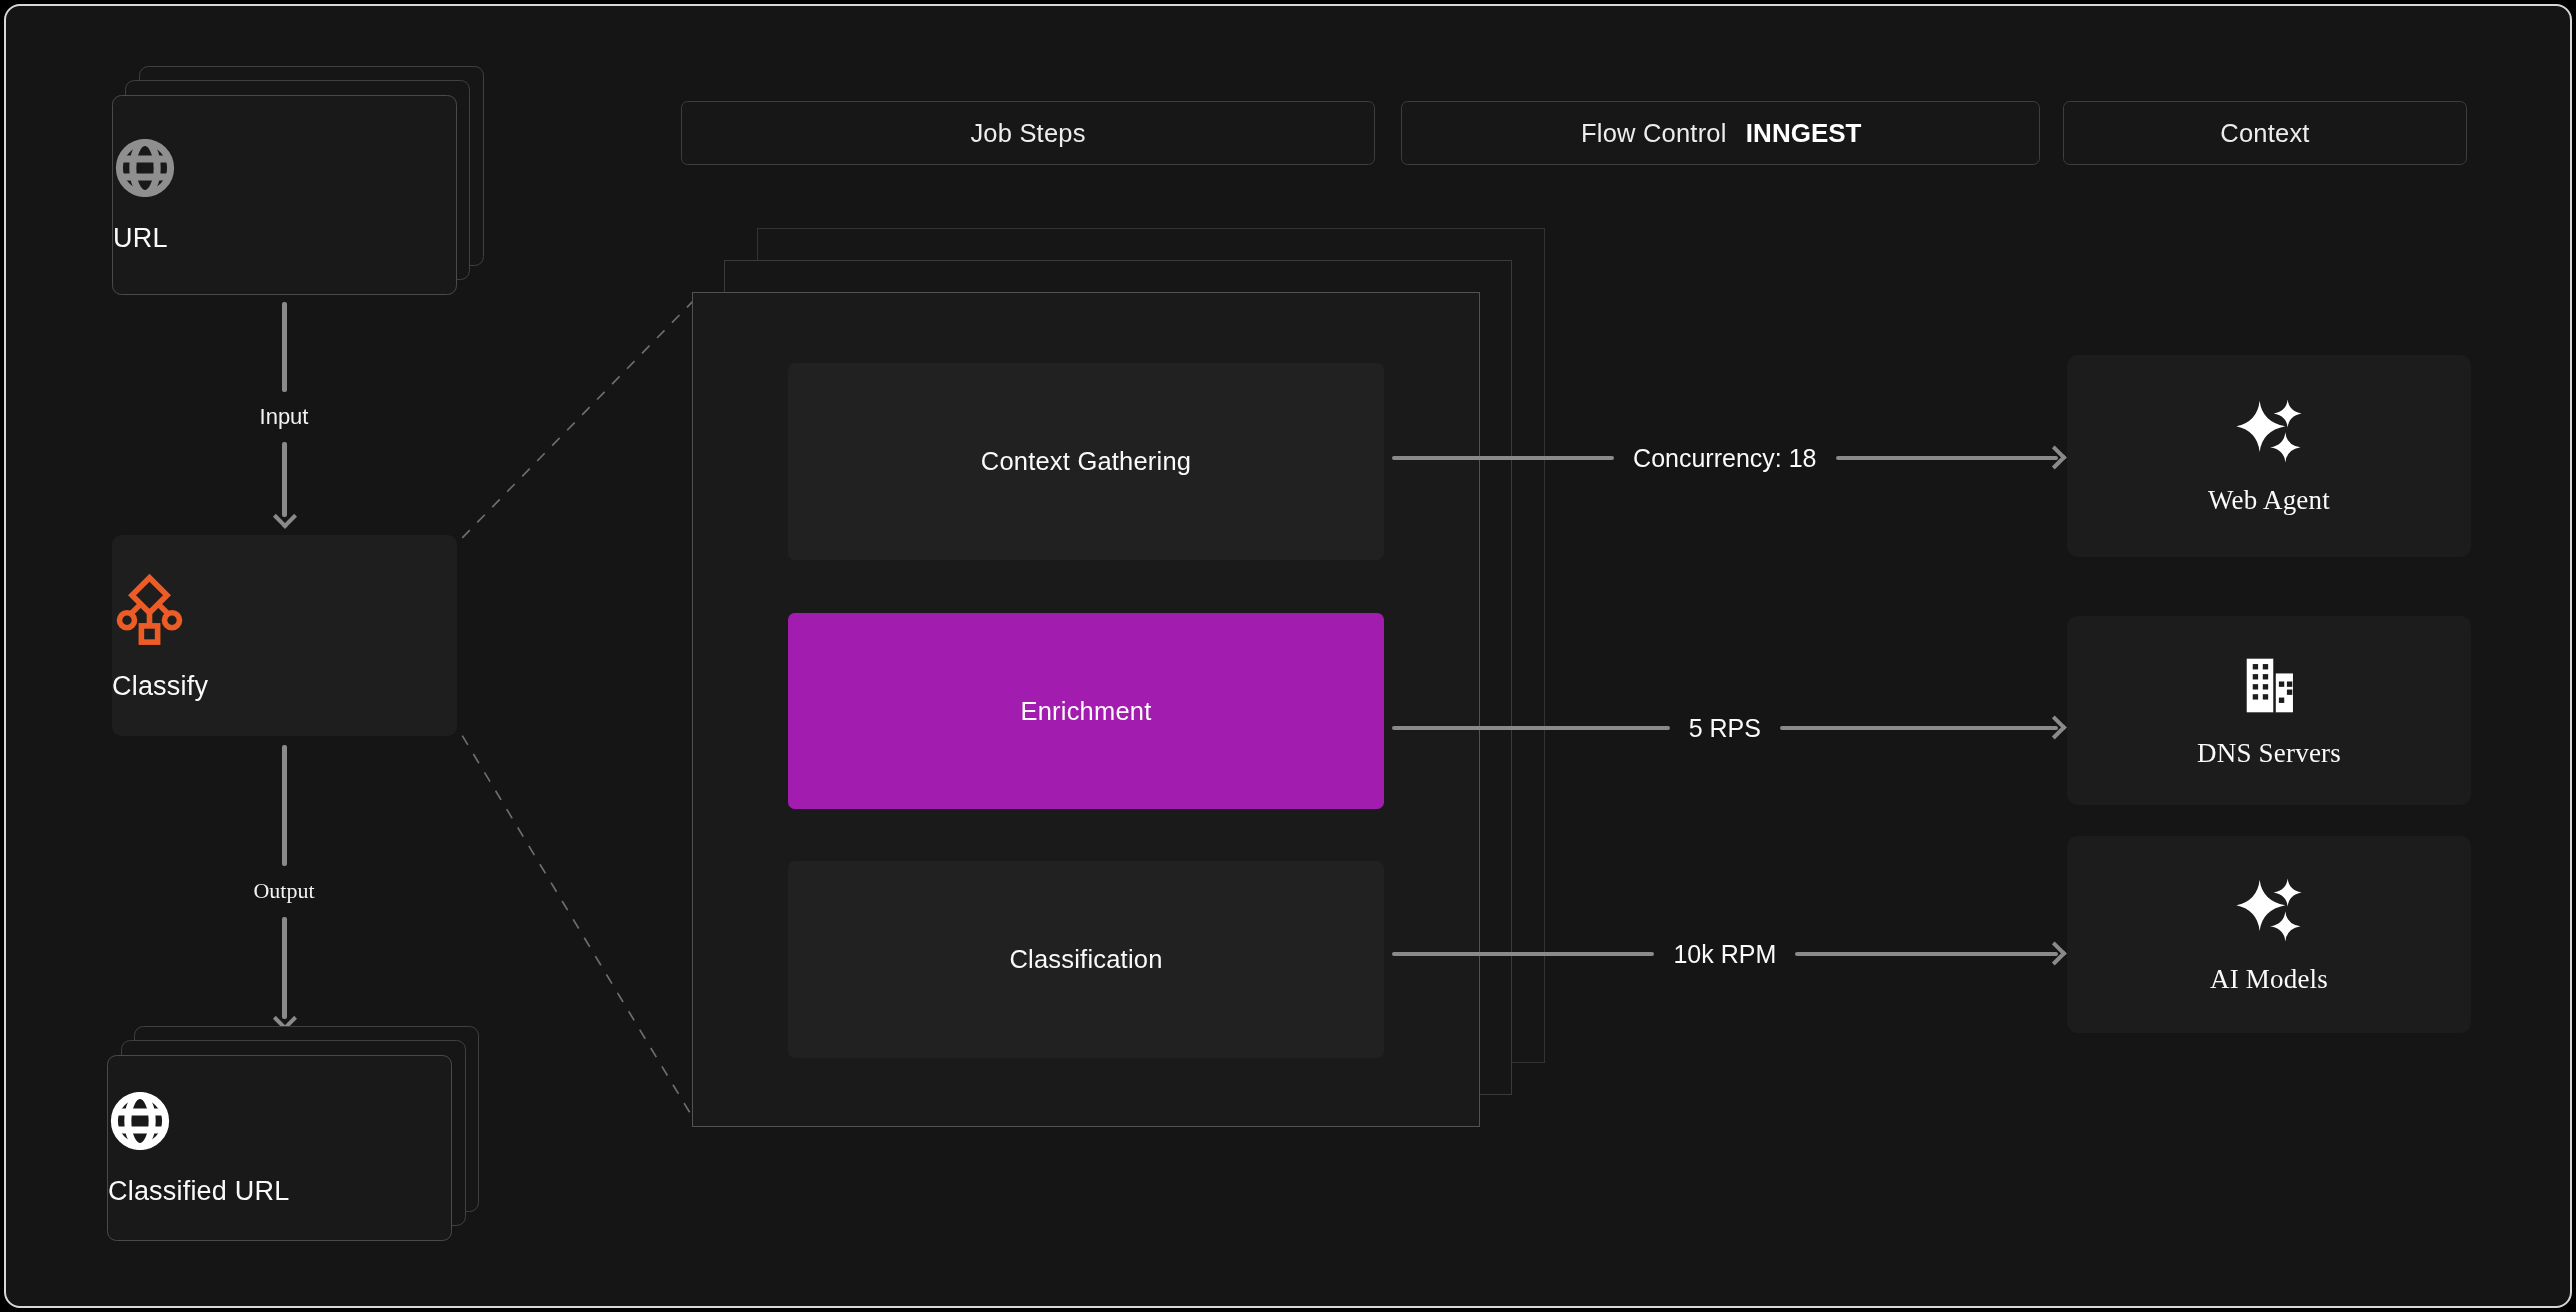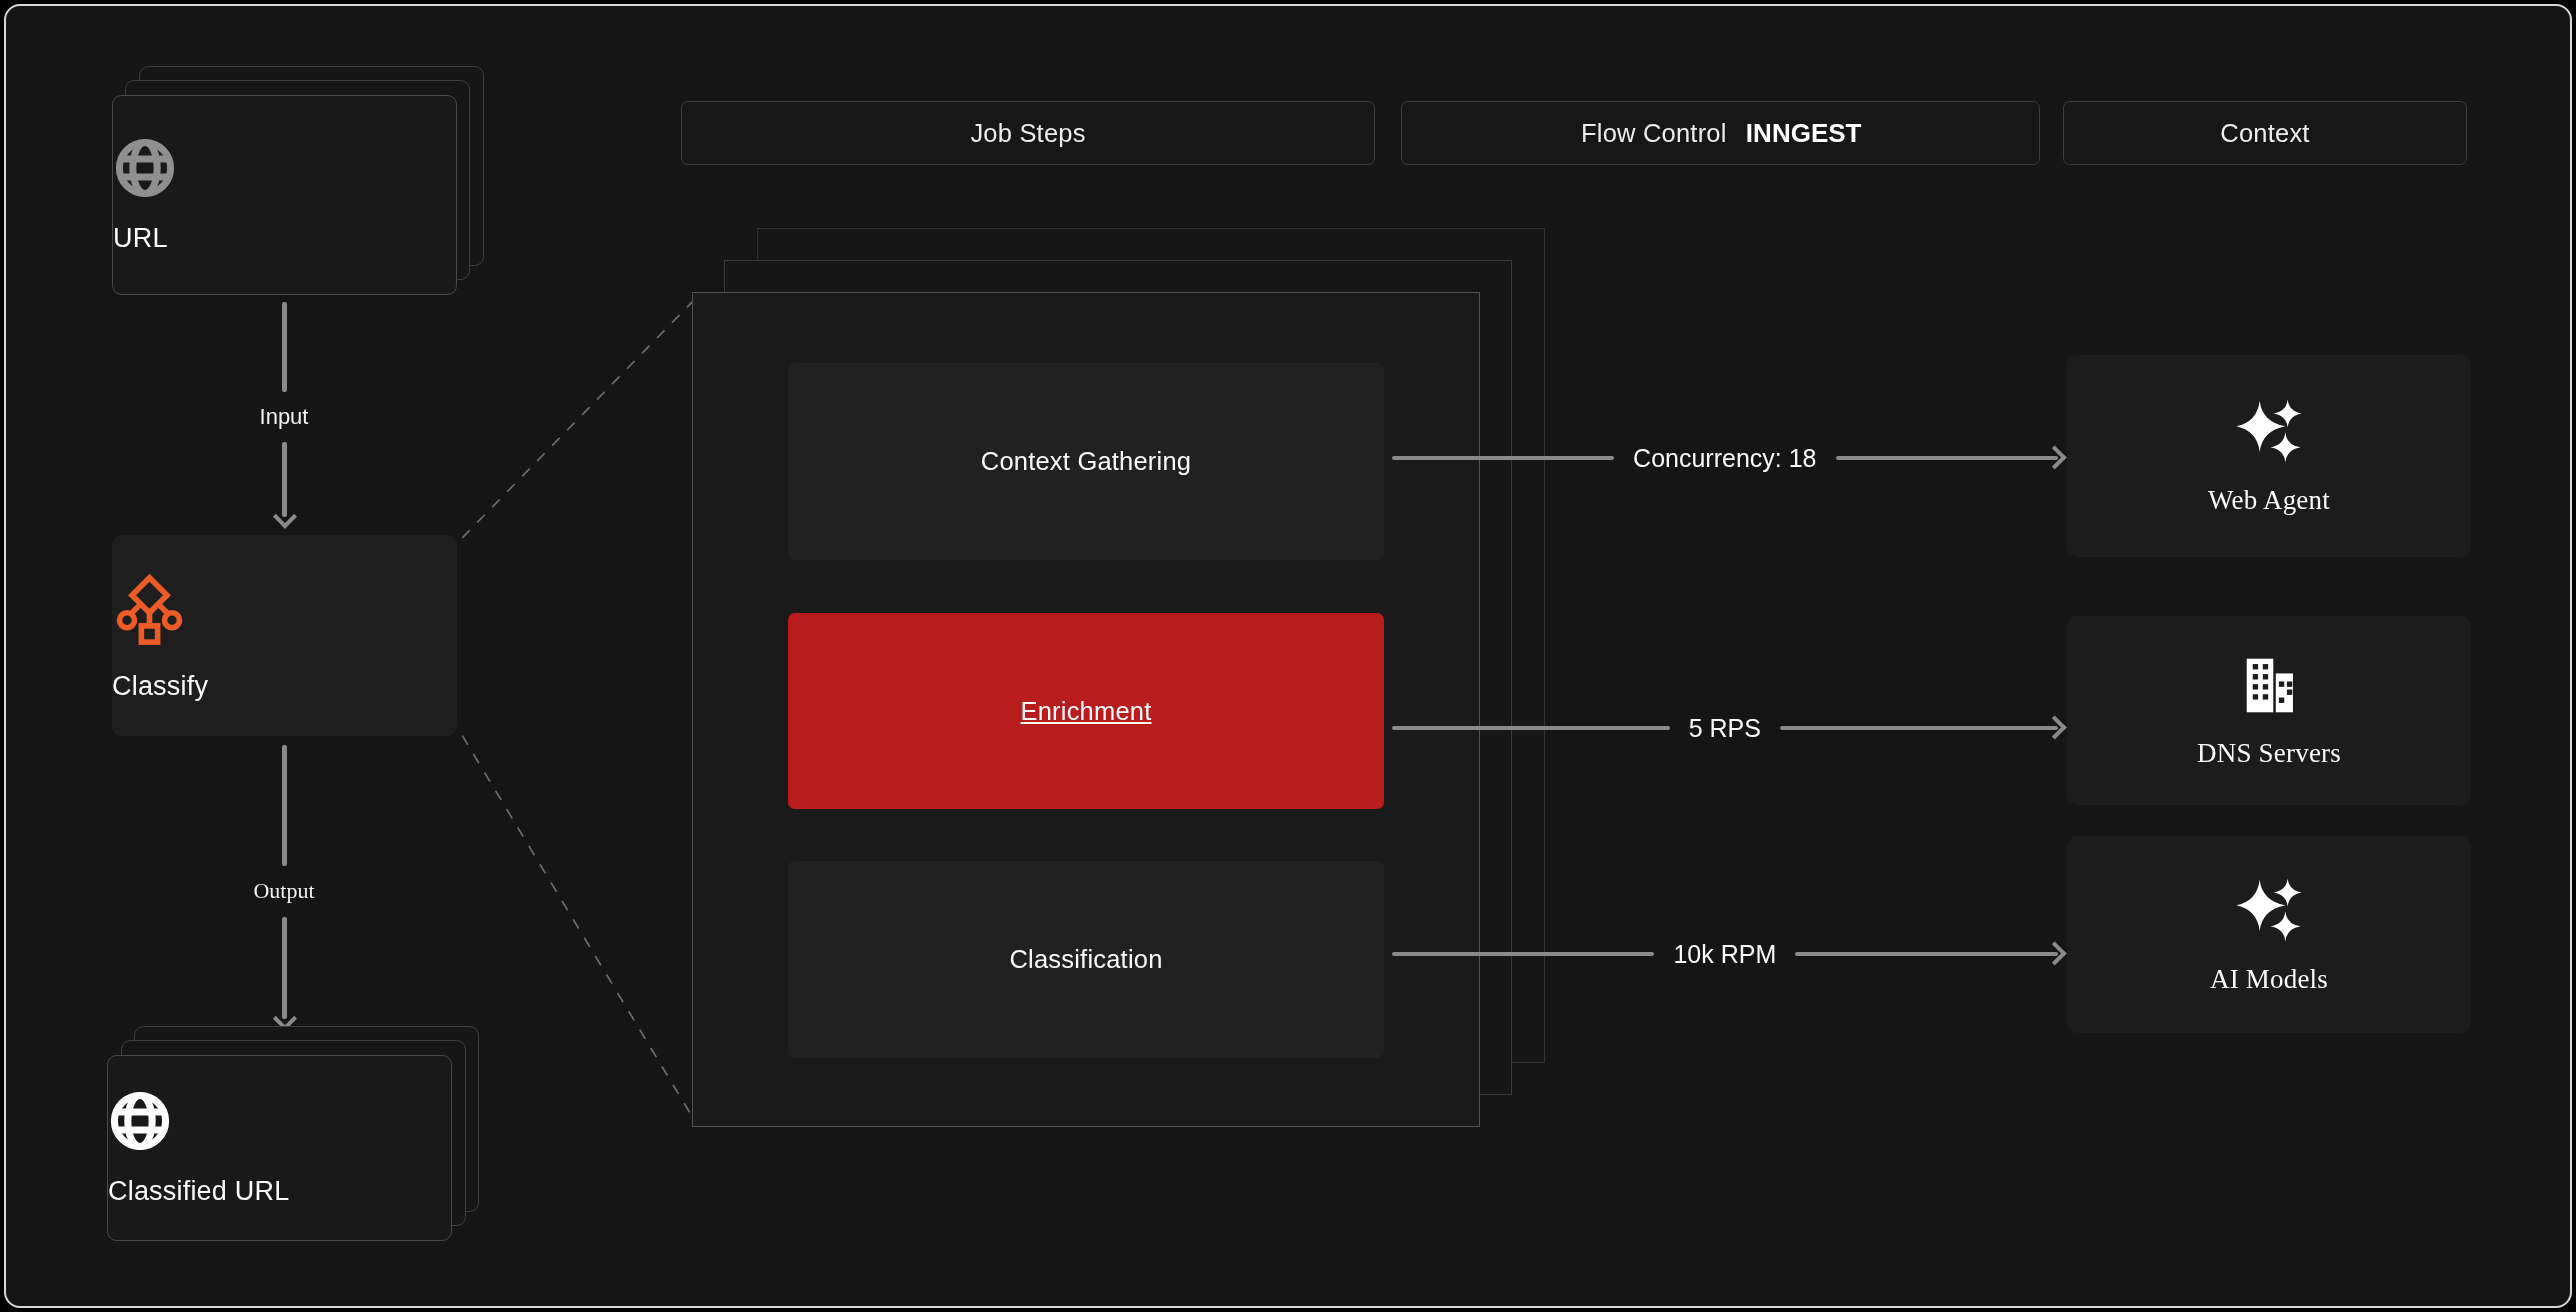--- a/index.html
+++ b/index.html
@@ -35,21 +35,21 @@
 
   
   .panel{position:absolute;width:788px;height:835px;border-radius:0;
          box-sizing:border-box;}
   .panel.ghost1{background:#161616;border:1.3px solid #3a3a3a;}
   .panel.ghost2{background:#161616;border:1.3px solid #333;}
   .panel.main{background:#1a1a1a;border:1.3px solid #525252;}
   .step{position:absolute;left:95px;width:596px;background:#212121;border-radius:6.7px;
         display:flex;align-items:center;justify-content:center;font-size:25.5px;
         color:#fafafa;letter-spacing:0.2px;}
-  .step.active{background:#b91c1c;text-decoration:underline;}
+  .step.active{background:#a21caf;}
 
   
   .harrow{position:absolute;left:1386px;width:671px;height:40px;display:flex;
           align-items:center;column-gap:19px;}
   .hline{flex:1;height:4.7px;background:#8a8a8a;border-radius:2px;}
   .harrow .chev{position:relative;flex:0 0 17.4px;margin-left:-31px;}
   .hlabel{font-size:25px;color:#fafafa;white-space:nowrap;}
 
   
   .service{position:absolute;left:2061px;width:404px;background:#1c1c1c;

